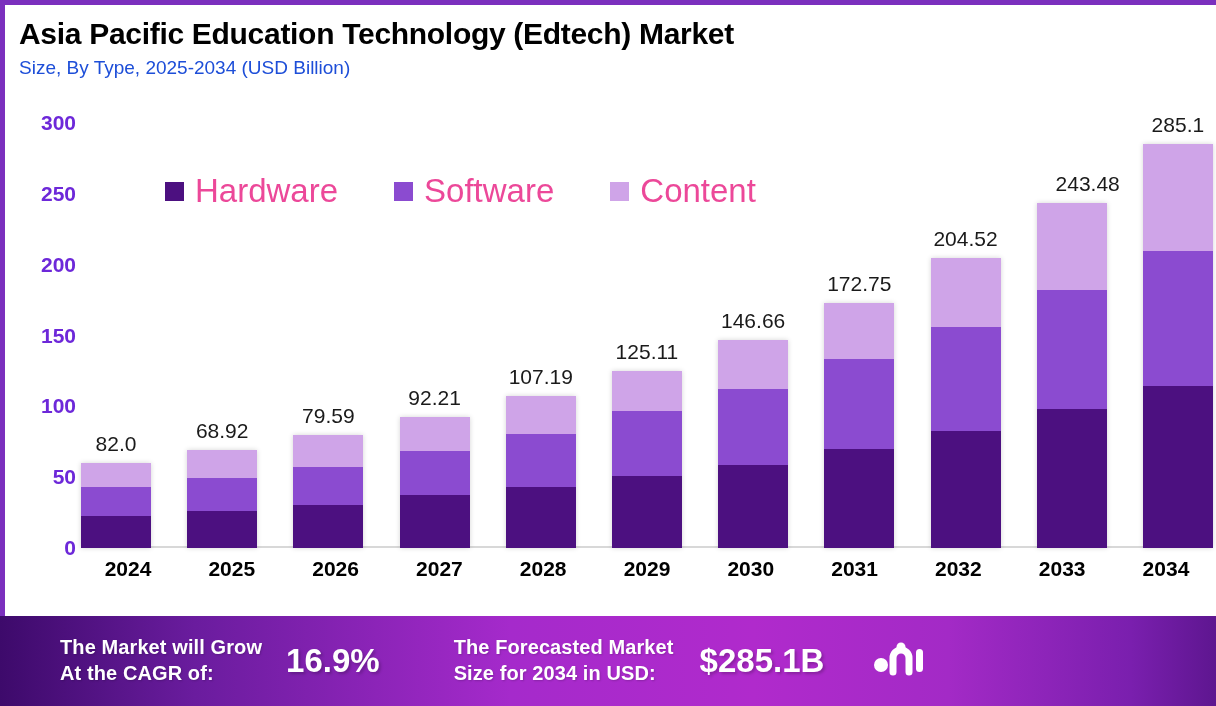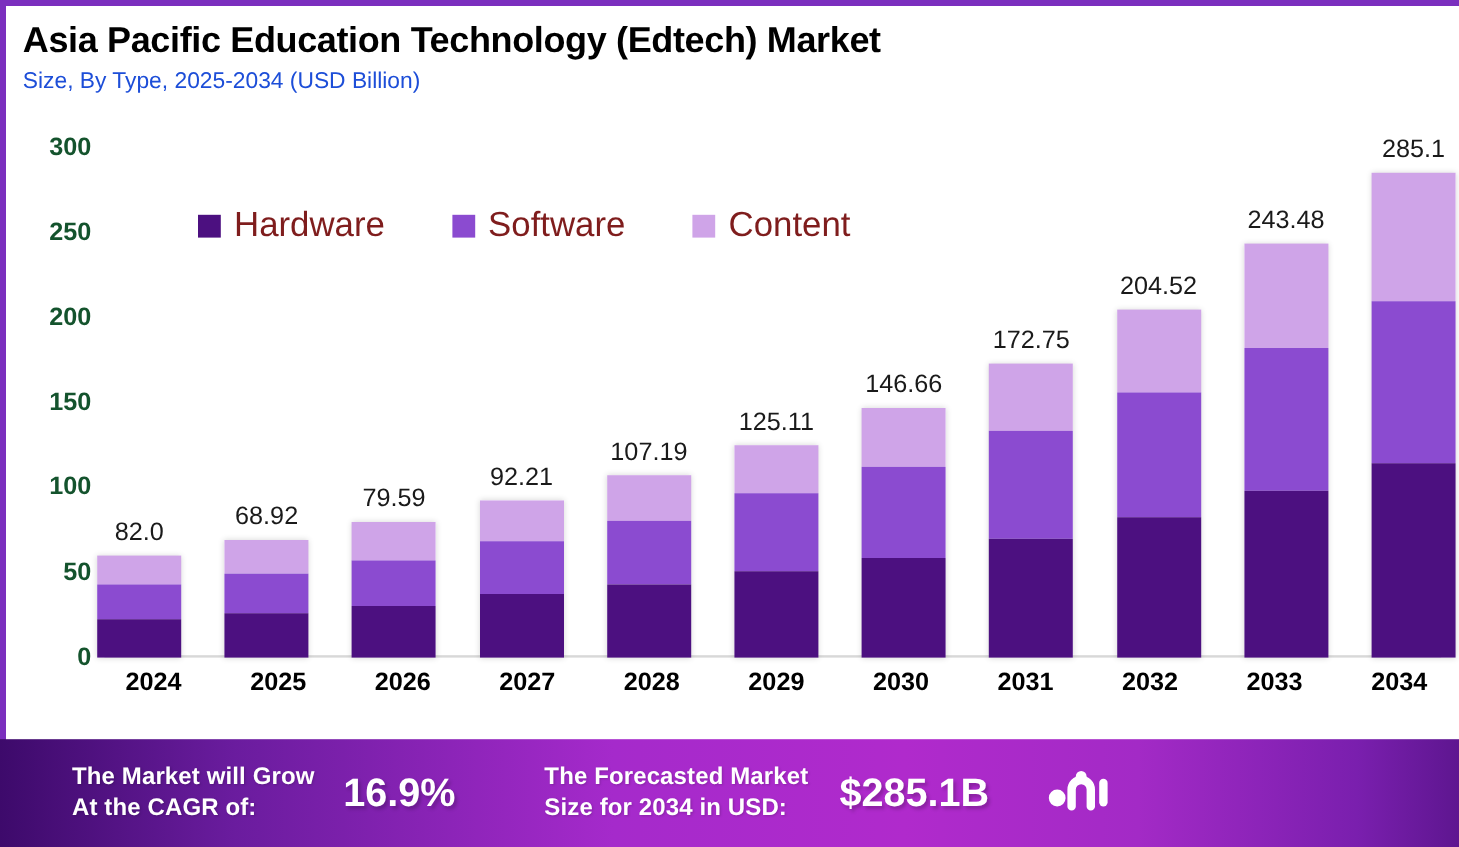--- a/index.html
+++ b/index.html
@@ -36,21 +36,21 @@
   .plot {
     position:absolute;
     left:88px; top:18px;
     width:1108px; height:425px;
   }
   .ylabel {
     position:absolute;
     right:1125px;
     width:70px;
     text-align:right;
-    font-size:21px; font-weight:bold; color:#14532d;
+    font-size:21px; font-weight:bold; color:#6d28d9;
     transform:translateY(-50%);
     white-space:nowrap;
   }
   .axis-base {
     position:absolute; left:-6px; width:1114px;
     height:2px; background:#d8d8d8; bottom:0;
   }
   .bars {
     position:absolute; left:0; bottom:0;
     width:100%; height:100%;
@@ -92,21 +92,21 @@
     font-size:21px; font-weight:bold; color:#000;
   }
   
   .legend {
     position:absolute;
     left:160px; top:67px;
     display:flex; align-items:center; gap:56px;
   }
   .legend-item { display:flex; align-items:center; gap:11px; }
   .legend-swatch { width:19px; height:19px; }
-  .legend-label { font-size:29px; color:#7f1d1d; }
+  .legend-label { font-size:33px; color:#ec4899; }
   
   .footer {
     position:absolute;
     left:-5px; bottom:0;
     width:1216px; height:90px;
     background:linear-gradient(90deg,#3D0A6B 0%,#6A1C9E 16%,#A52ACB 42%,#B02ACC 62%,#A32AC6 78%,#7A1FAE 93%,#5E1690 100%);
     display:flex; align-items:center;
     overflow:hidden;
   }
   .f-block { display:flex; align-items:center;padding-left:42px; }
@@ -243,21 +243,21 @@
           </div>
           <div class="bar-col">
             <div class="bar-value" style="bottom: 296.737px;">204.52</div>
             <div class="bar-stack">
               <div class="seg-hardware" style="height: 116.875px; background: rgb(76, 16, 128);"></div>
               <div class="seg-software" style="height: 104.267px; background: rgb(139, 75, 208);"></div>
               <div class="seg-content" style="height: 68.5667px; background: rgb(207, 164, 232);"></div>
             </div>
           </div>
           <div class="bar-col">
-            <div class="bar-value" style="bottom: 351.93px;">243.48</div>
+            <div class="bar-value" style="bottom: 351.93px; margin-left: 16px;">243.48</div>
             <div class="bar-stack">
               <div class="seg-hardware" style="height: 138.975px; background: rgb(76, 16, 128);"></div>
               <div class="seg-software" style="height: 118.858px; background: rgb(139, 75, 208);"></div>
               <div class="seg-content" style="height: 87.125px; background: rgb(207, 164, 232);"></div>
             </div>
           </div>
           <div class="bar-col">
             <div class="bar-value" style="bottom: 410.892px;">285.1</div>
             <div class="bar-stack">
               <div class="seg-hardware" style="height: 161.783px; background: rgb(76, 16, 128);"></div>

